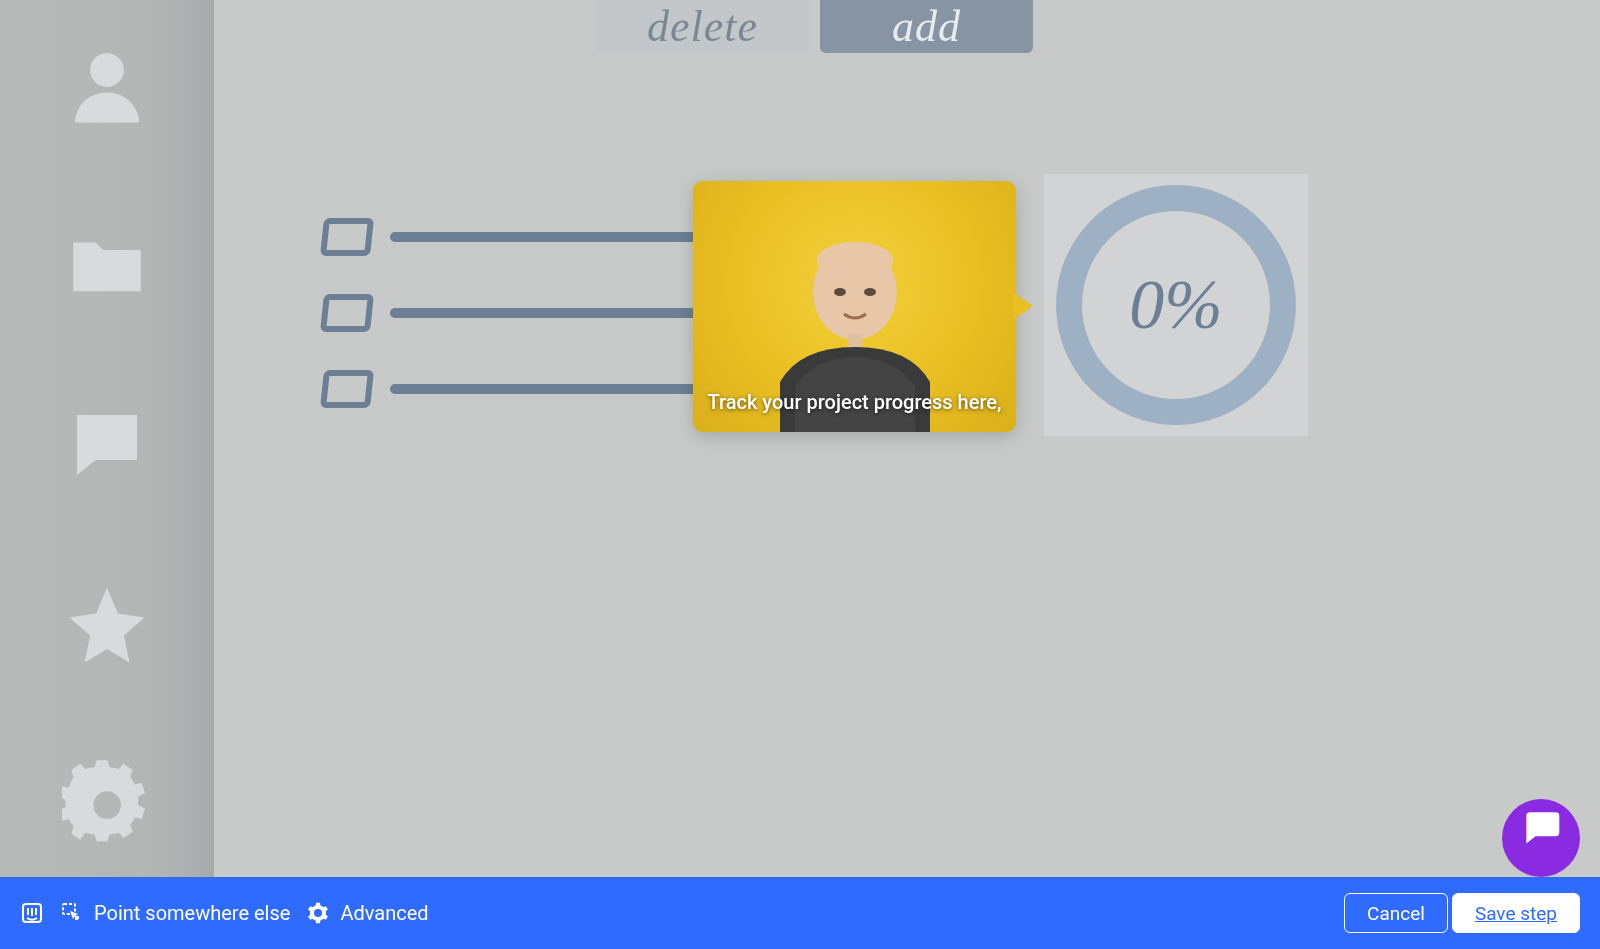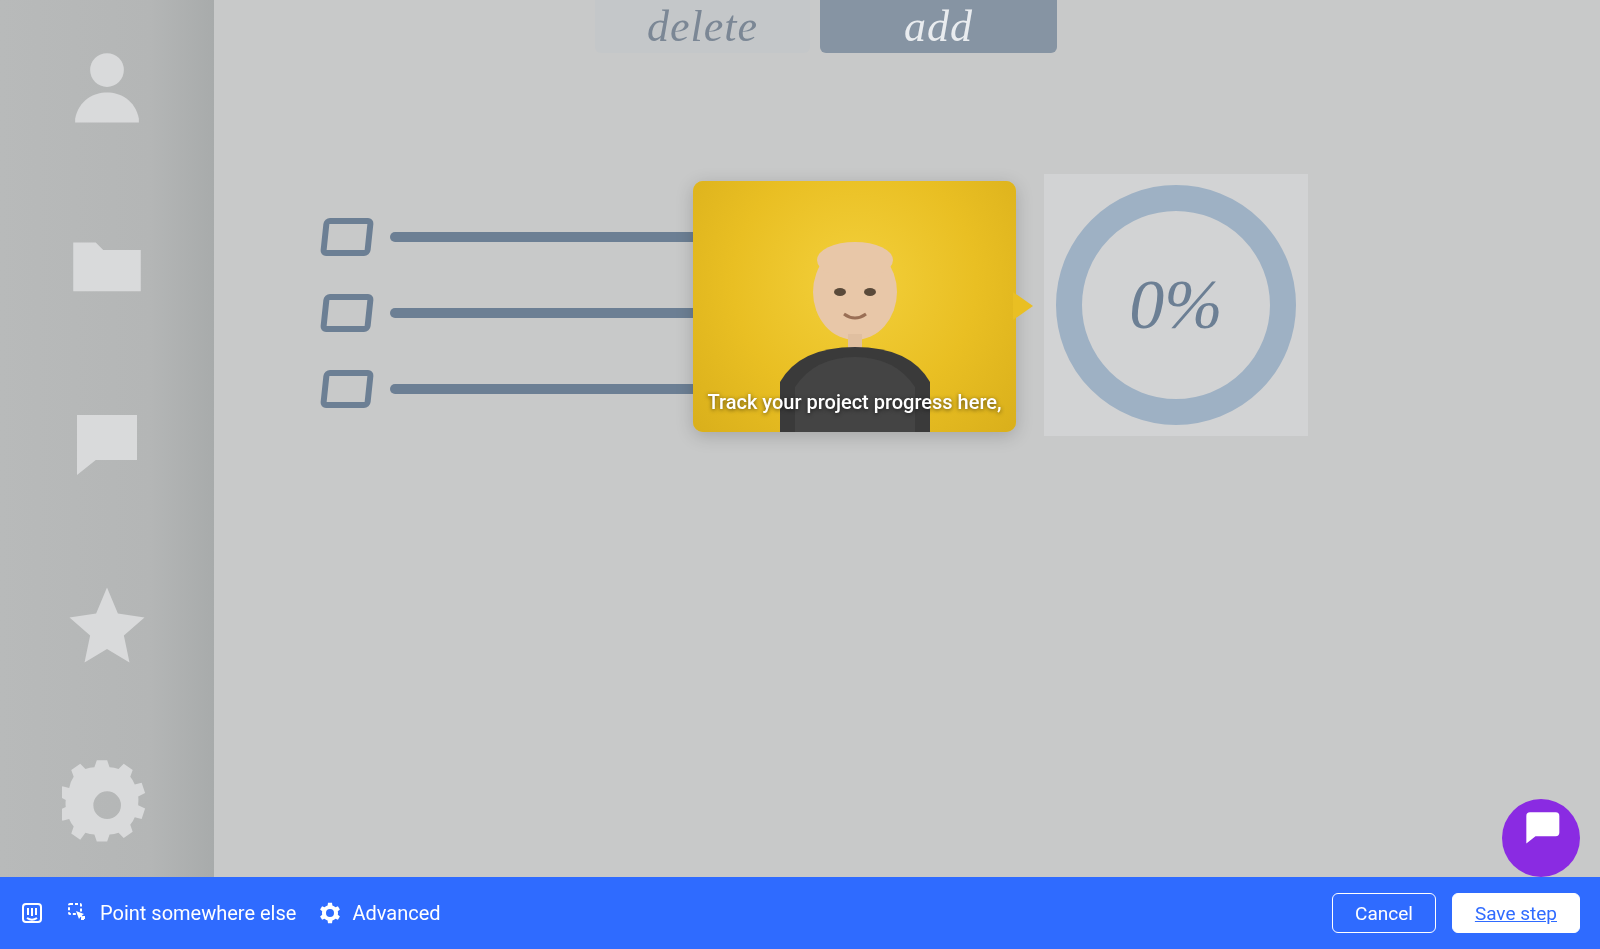--- a/index.html
+++ b/index.html
@@ -41,21 +41,21 @@
     display: flex;
     align-items: center;
     justify-content: center;
     font-family: "Comic Sans MS", "Brush Script MT", cursive;
     font-style: italic;
     font-size: 44px;
     font-weight: 500;
     letter-spacing: 1px;
   }
   .pill-delete { width: 215px; background: #c4c7c9; color: #7b8795; }
-  .pill-add    { width: 237px; background: #8694a3; color: #e9ecef; }
+  .pill-add    { width: 213px; background: #8694a3; color: #e9ecef; }
 
   
   .tasklist {
     position: absolute;
     left: 322px;
     top: 218px;
     display: flex;
     flex-direction: column;
     gap: 38px;
   }
@@ -174,21 +174,21 @@
     display: flex;
     align-items: center;
     padding: 0 20px;
     color: #fff;
     font-size: 20px;
     gap: 34px;
   }
   .toolbar-left {
     display: flex;
     align-items: center;
-    gap: 22px;
+    gap: 16px;
   }
   .toolbar-item {
     display: flex;
     align-items: center;
     gap: 10px;
     cursor: pointer;
   }
   .toolbar-item svg { width: 24px; height: 24px; flex-shrink: 0; }
   .toolbar-spacer { flex: 1; }
   .btn {
@@ -196,21 +196,21 @@
     padding: 0 22px;
     border-radius: 6px;
     font-size: 19px;
     cursor: pointer;
     display: flex;
     align-items: center;
     border: 1px solid #fff;
   }
   .btn-ghost { background: transparent; color: #fff; }
   .btn-primary { background: #fff; color: #2f6bff; border-color: #fff; text-decoration: underline; }
-  .toolbar-right { display: flex; gap: 16px; border-radius: 15px; }
+  .toolbar-right { display: flex; gap: 4px; border-radius: 15px; }
 </style>
 </head>
 <body>
 
 <nav class="sidebar">
   <div class="sidebar-icon">
     <svg viewBox="0 0 24 24" fill="currentColor">
         <circle cx="12" cy="8" r="4.5"></circle>
         <path d="M3.5 21c1-5 5-7 8.5-7s7.5 2 8.5 7v1h-17z"></path>
       </svg>

